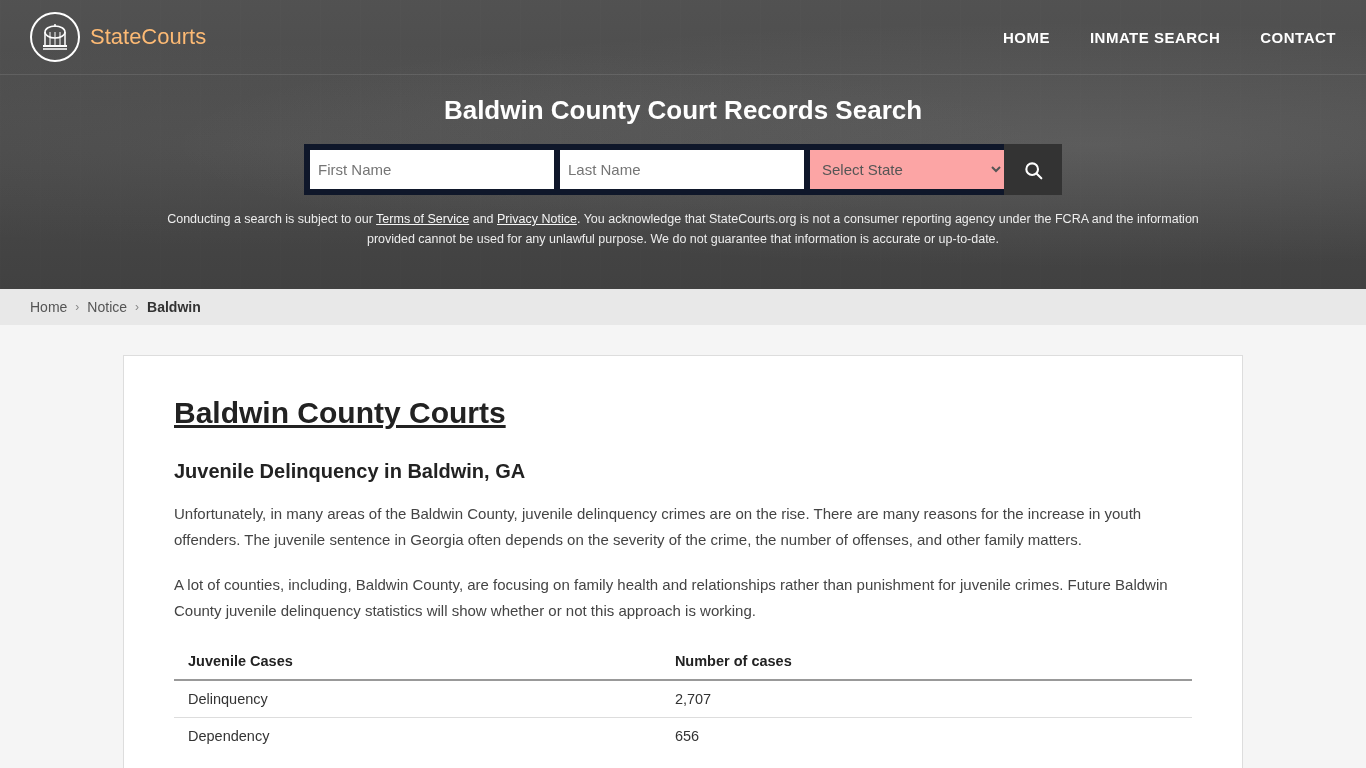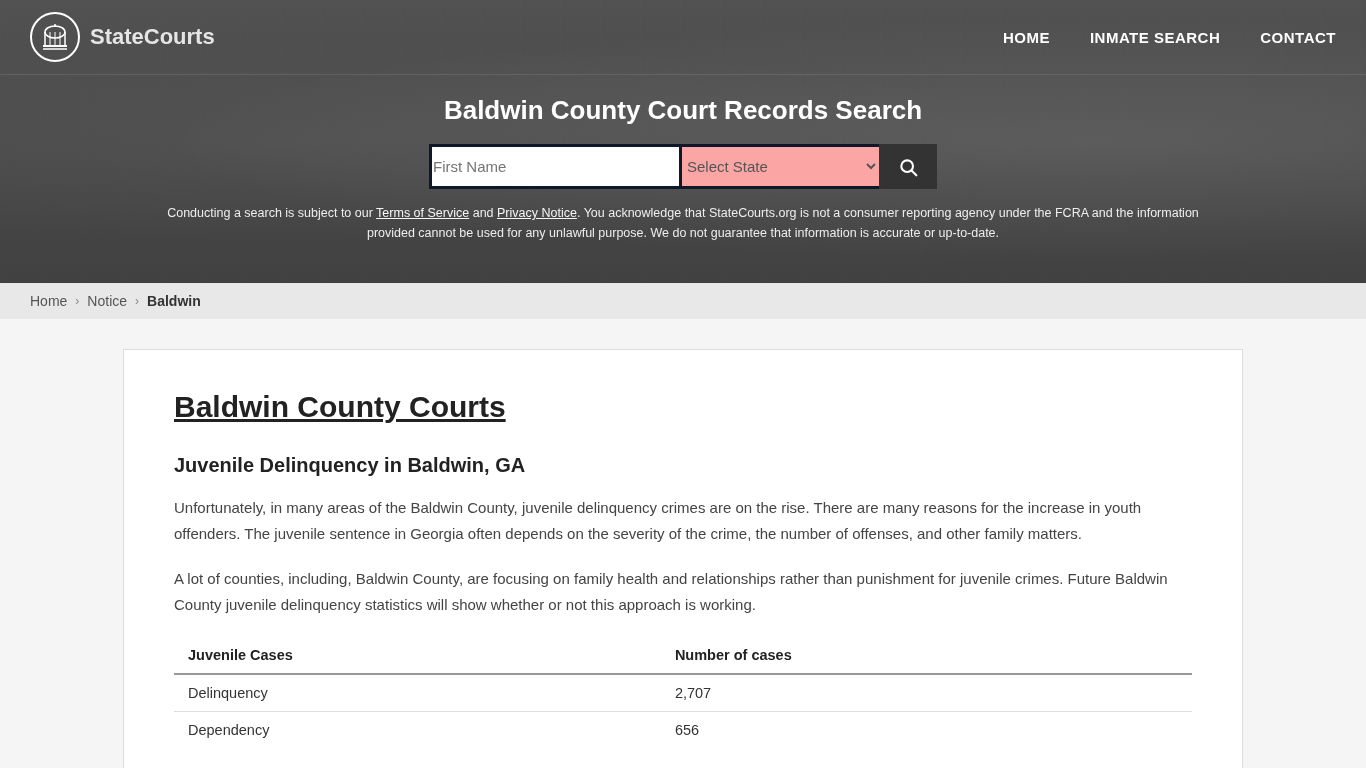--- a/index.html
+++ b/index.html
@@ -47,23 +47,23 @@
       display: flex;
       align-items: center;
       gap: 10px;
       text-decoration: none;
     }
     .logo-icon {
       width: 50px;
       height: 50px;
     }
     .logo-text {
-      color: #e5e5e5;
+      color: #fdba74;
       font-size: 22px;
-      font-weight: bold;
+      font-weight: normal;
     }
     .nav-links {
       display: flex;
       gap: 40px;
     }
     .nav-link {
       color: #fff;
       text-decoration: none;
       font-size: 15px;
       font-weight: bold;
@@ -82,23 +82,23 @@
       margin-bottom: 18px;
     }
     .search-bar {
       display: flex;
       justify-content: center;
       gap: 0;
       max-width: 820px;
       margin: 0 auto 14px;
     }
     .search-bar input, .search-bar select {
-      padding: 10px 1px;
+      padding: 10px 8px;
       font-size: 15px;
-      border: 3px solid #0f172a;
+      border: 6px solid #0f172a;
       outline: none;
     }
     .search-bar input:first-child {
       border-right: none;
       width: 250px;
       border-radius: 0;
     }
     .search-bar input:nth-child(2) {
       border-right: none;
       width: 250px;
@@ -237,20 +237,21 @@
         <a class="nav-link">HOME</a>
         <a class="nav-link">INMATE SEARCH</a>
         <a class="nav-link">CONTACT</a>
       </div>
     </nav>
 
     <div class="search-section">
       <h1 class="page-title">Baldwin County Court Records Search</h1>
       <div class="search-bar">
         <input type="text" placeholder="First Name" style="">
+        <input type="text" placeholder="Last Name" style="">
         <select>
           <option>Select State</option>
           <option>Alabama</option>
           <option>Alaska</option>
           <option>Arizona</option>
           <option>Arkansas</option>
           <option>California</option>
           <option>Georgia</option>
         </select>
         <button class="search-btn">

